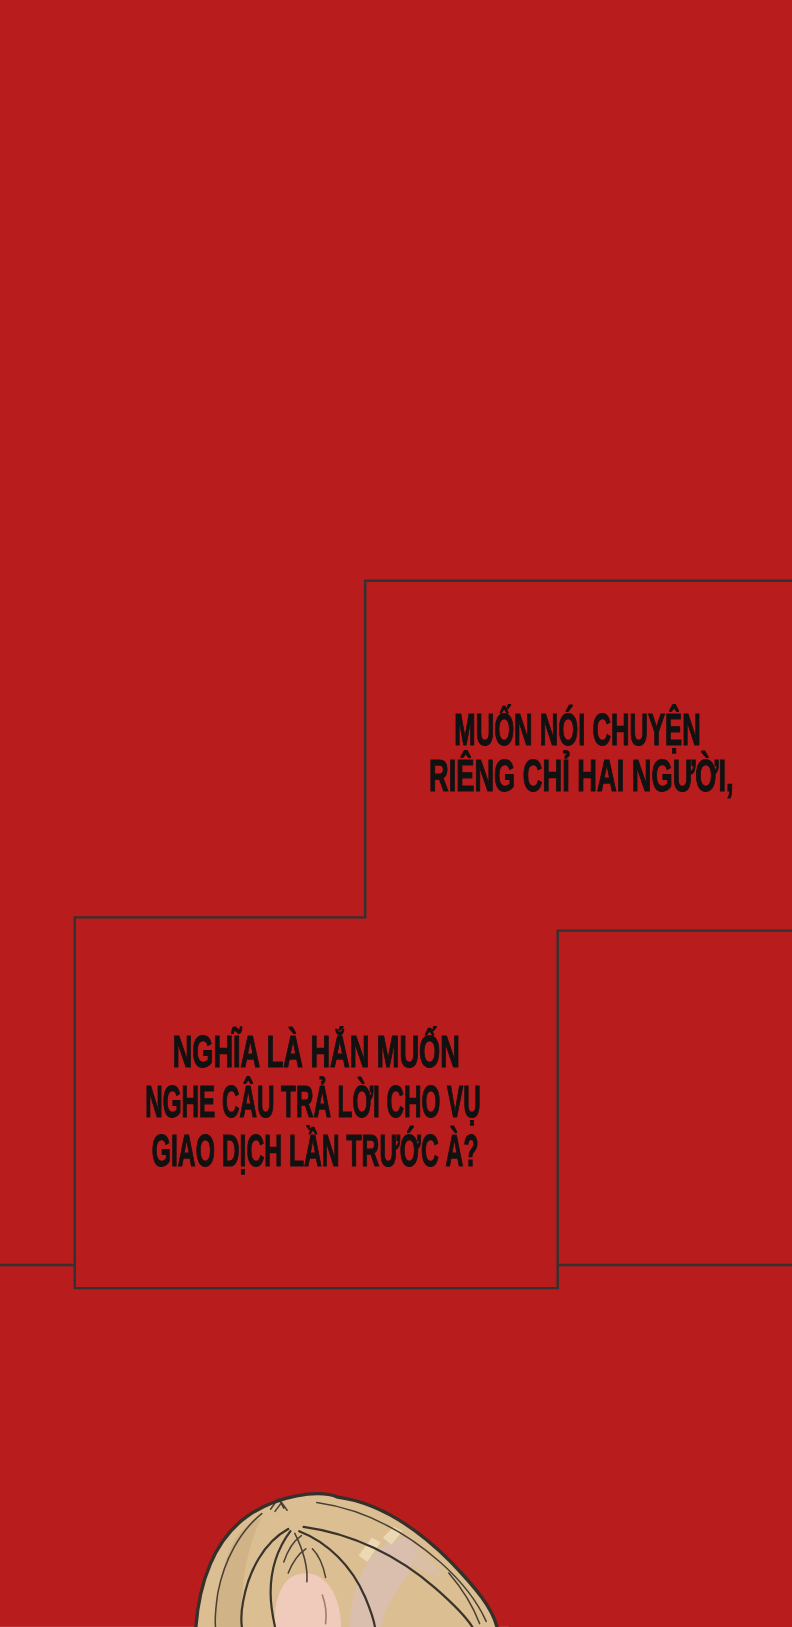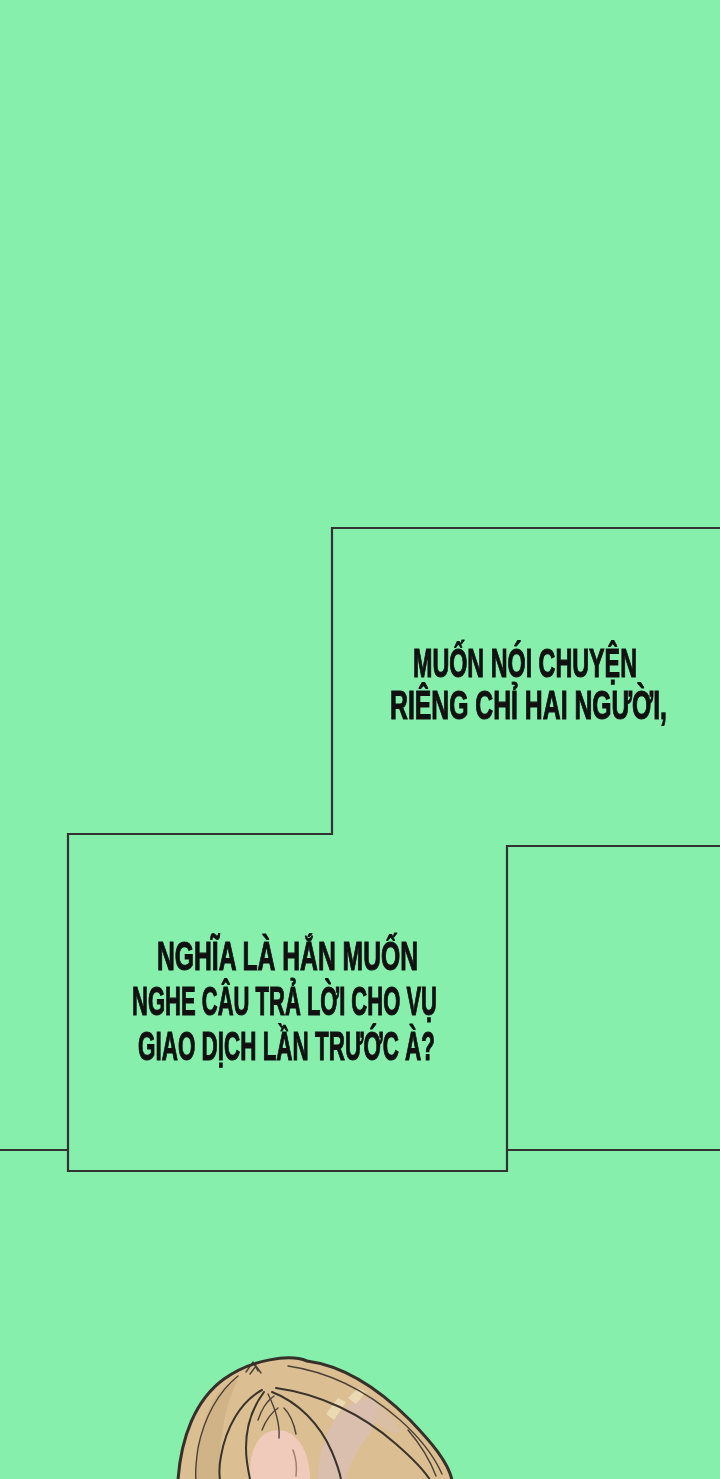--- a/index.html
+++ b/index.html
@@ -4,21 +4,21 @@
 <style>
   html, body {
     margin: 0;
     padding: 0;
     background: #ffffff;
   }
   .page {
     position: relative;
     width: 720px;
     height: 1479px;
-    background: #86efac;
+    background: #b91c1c;
     overflow: hidden;
     font-family: "Liberation Sans", "DejaVu Sans", sans-serif;
   }
   .page-svg { display: block; }
 
   
   .frame {
     fill: none;
     stroke: #323232;
     stroke-width: 2.2;

